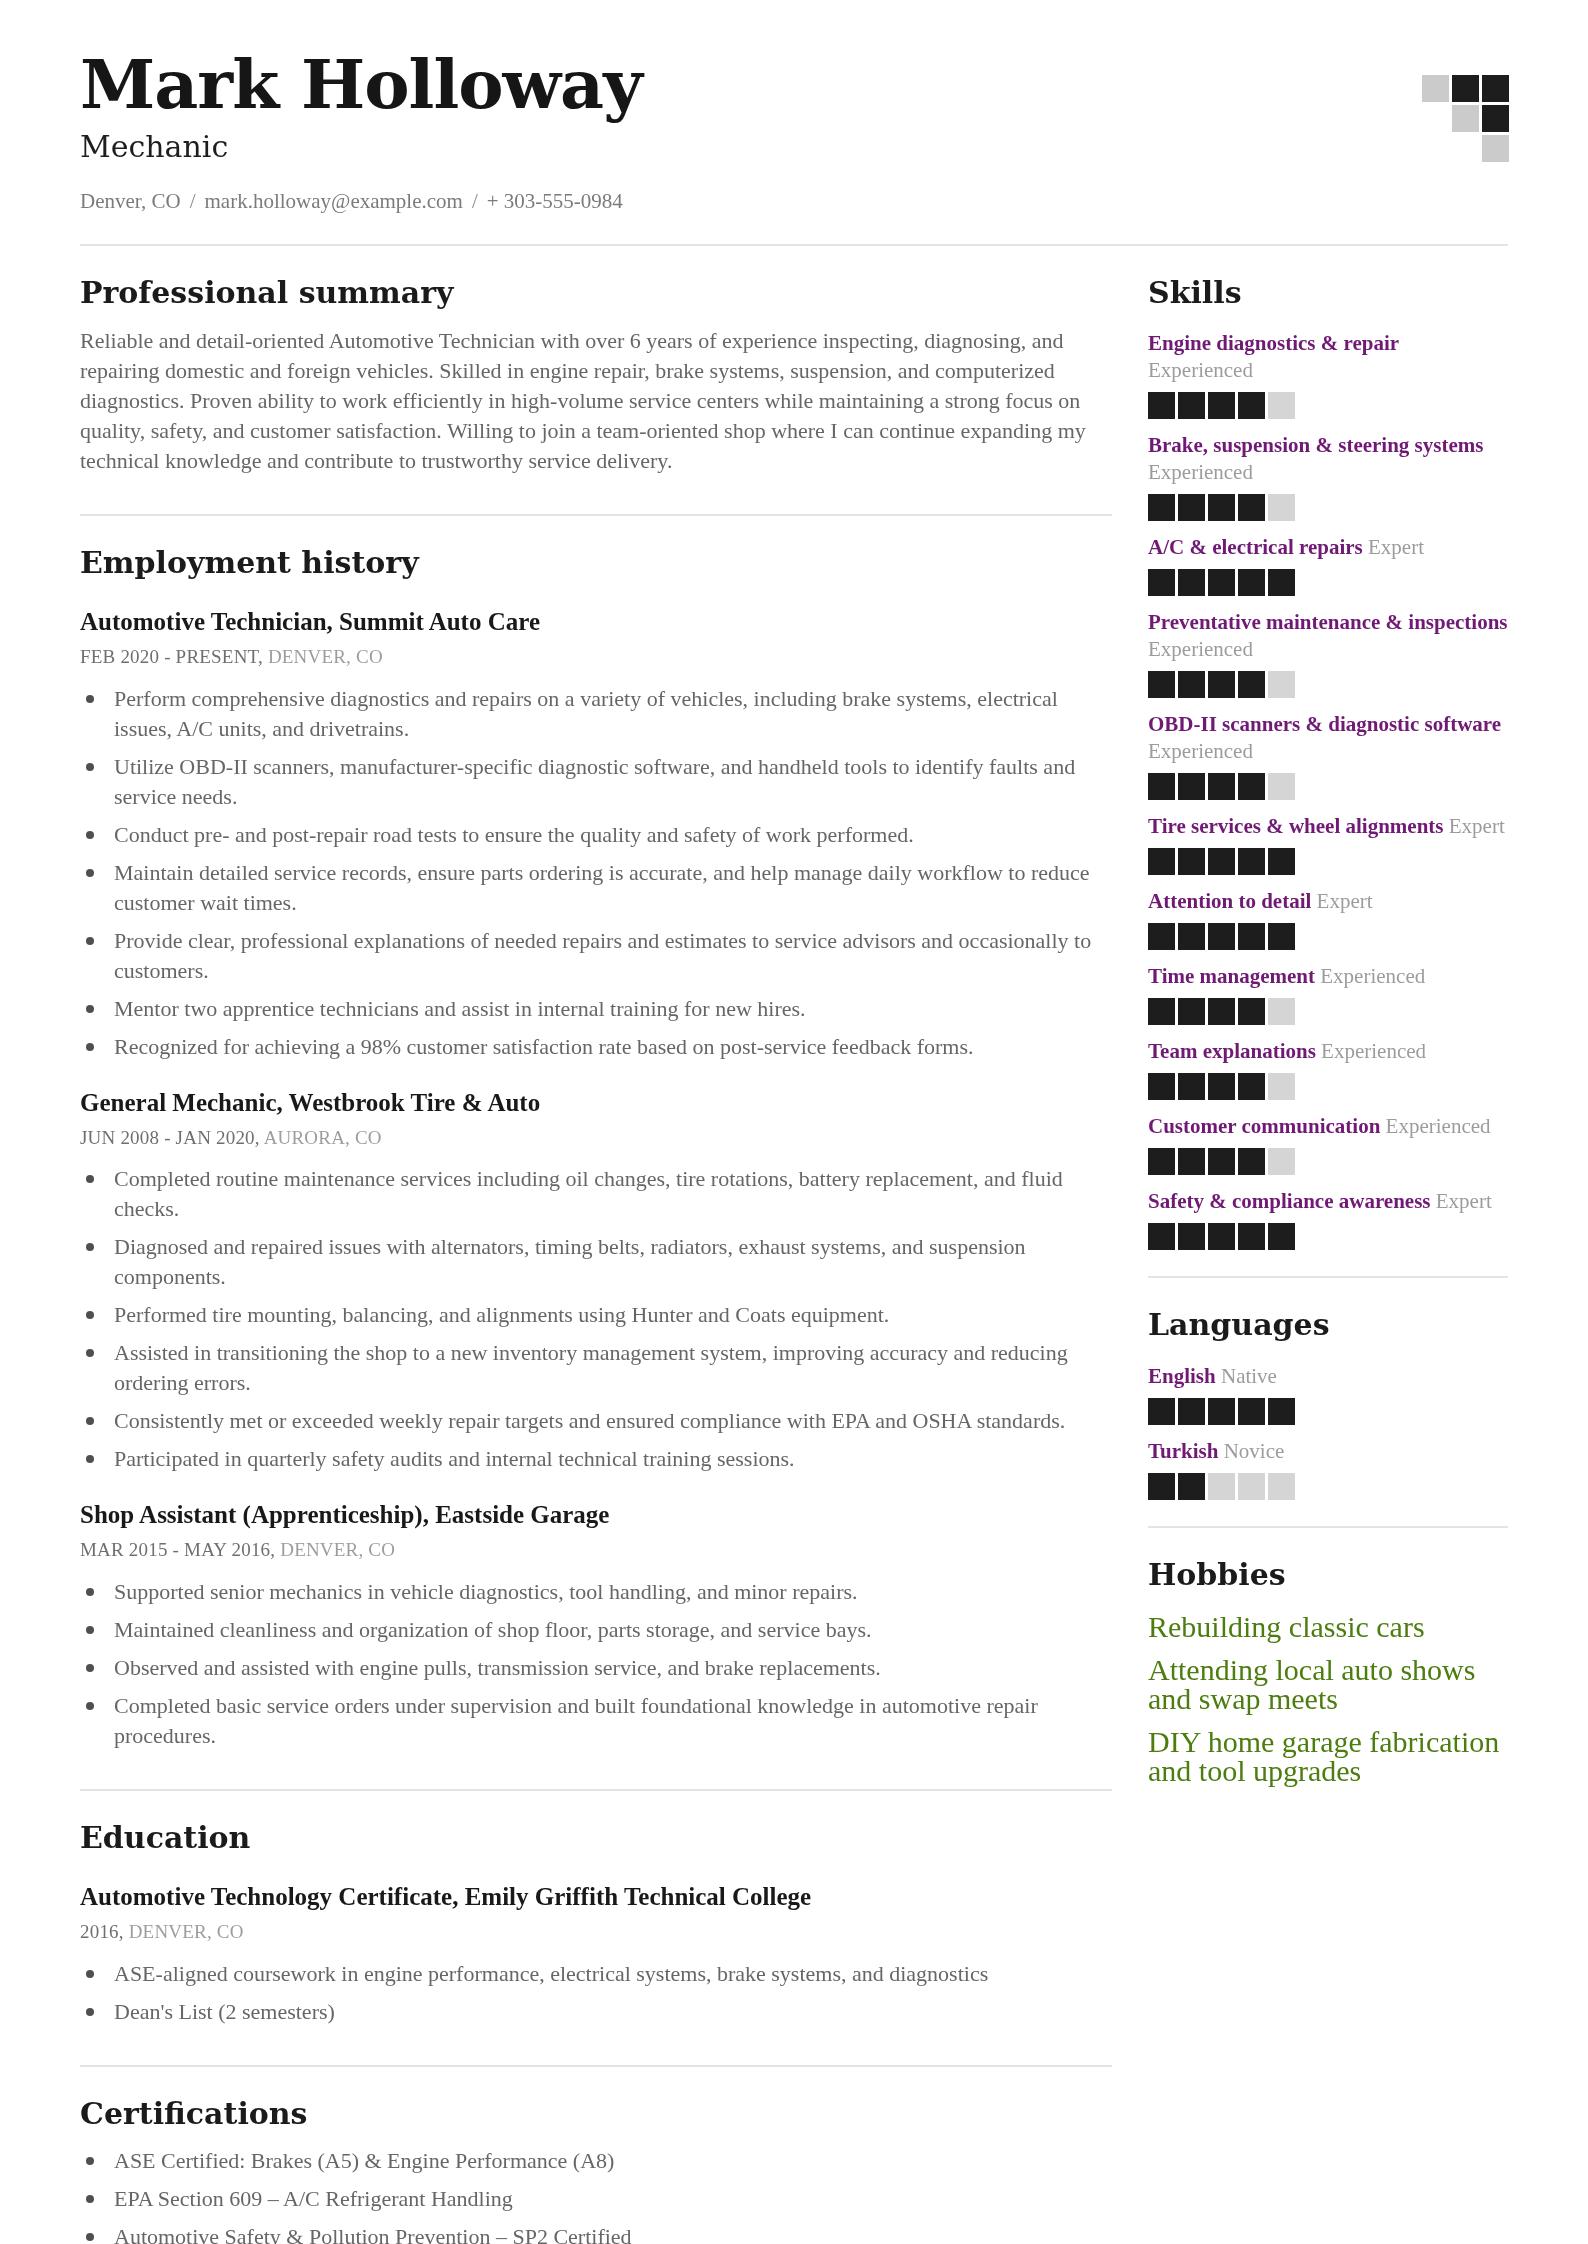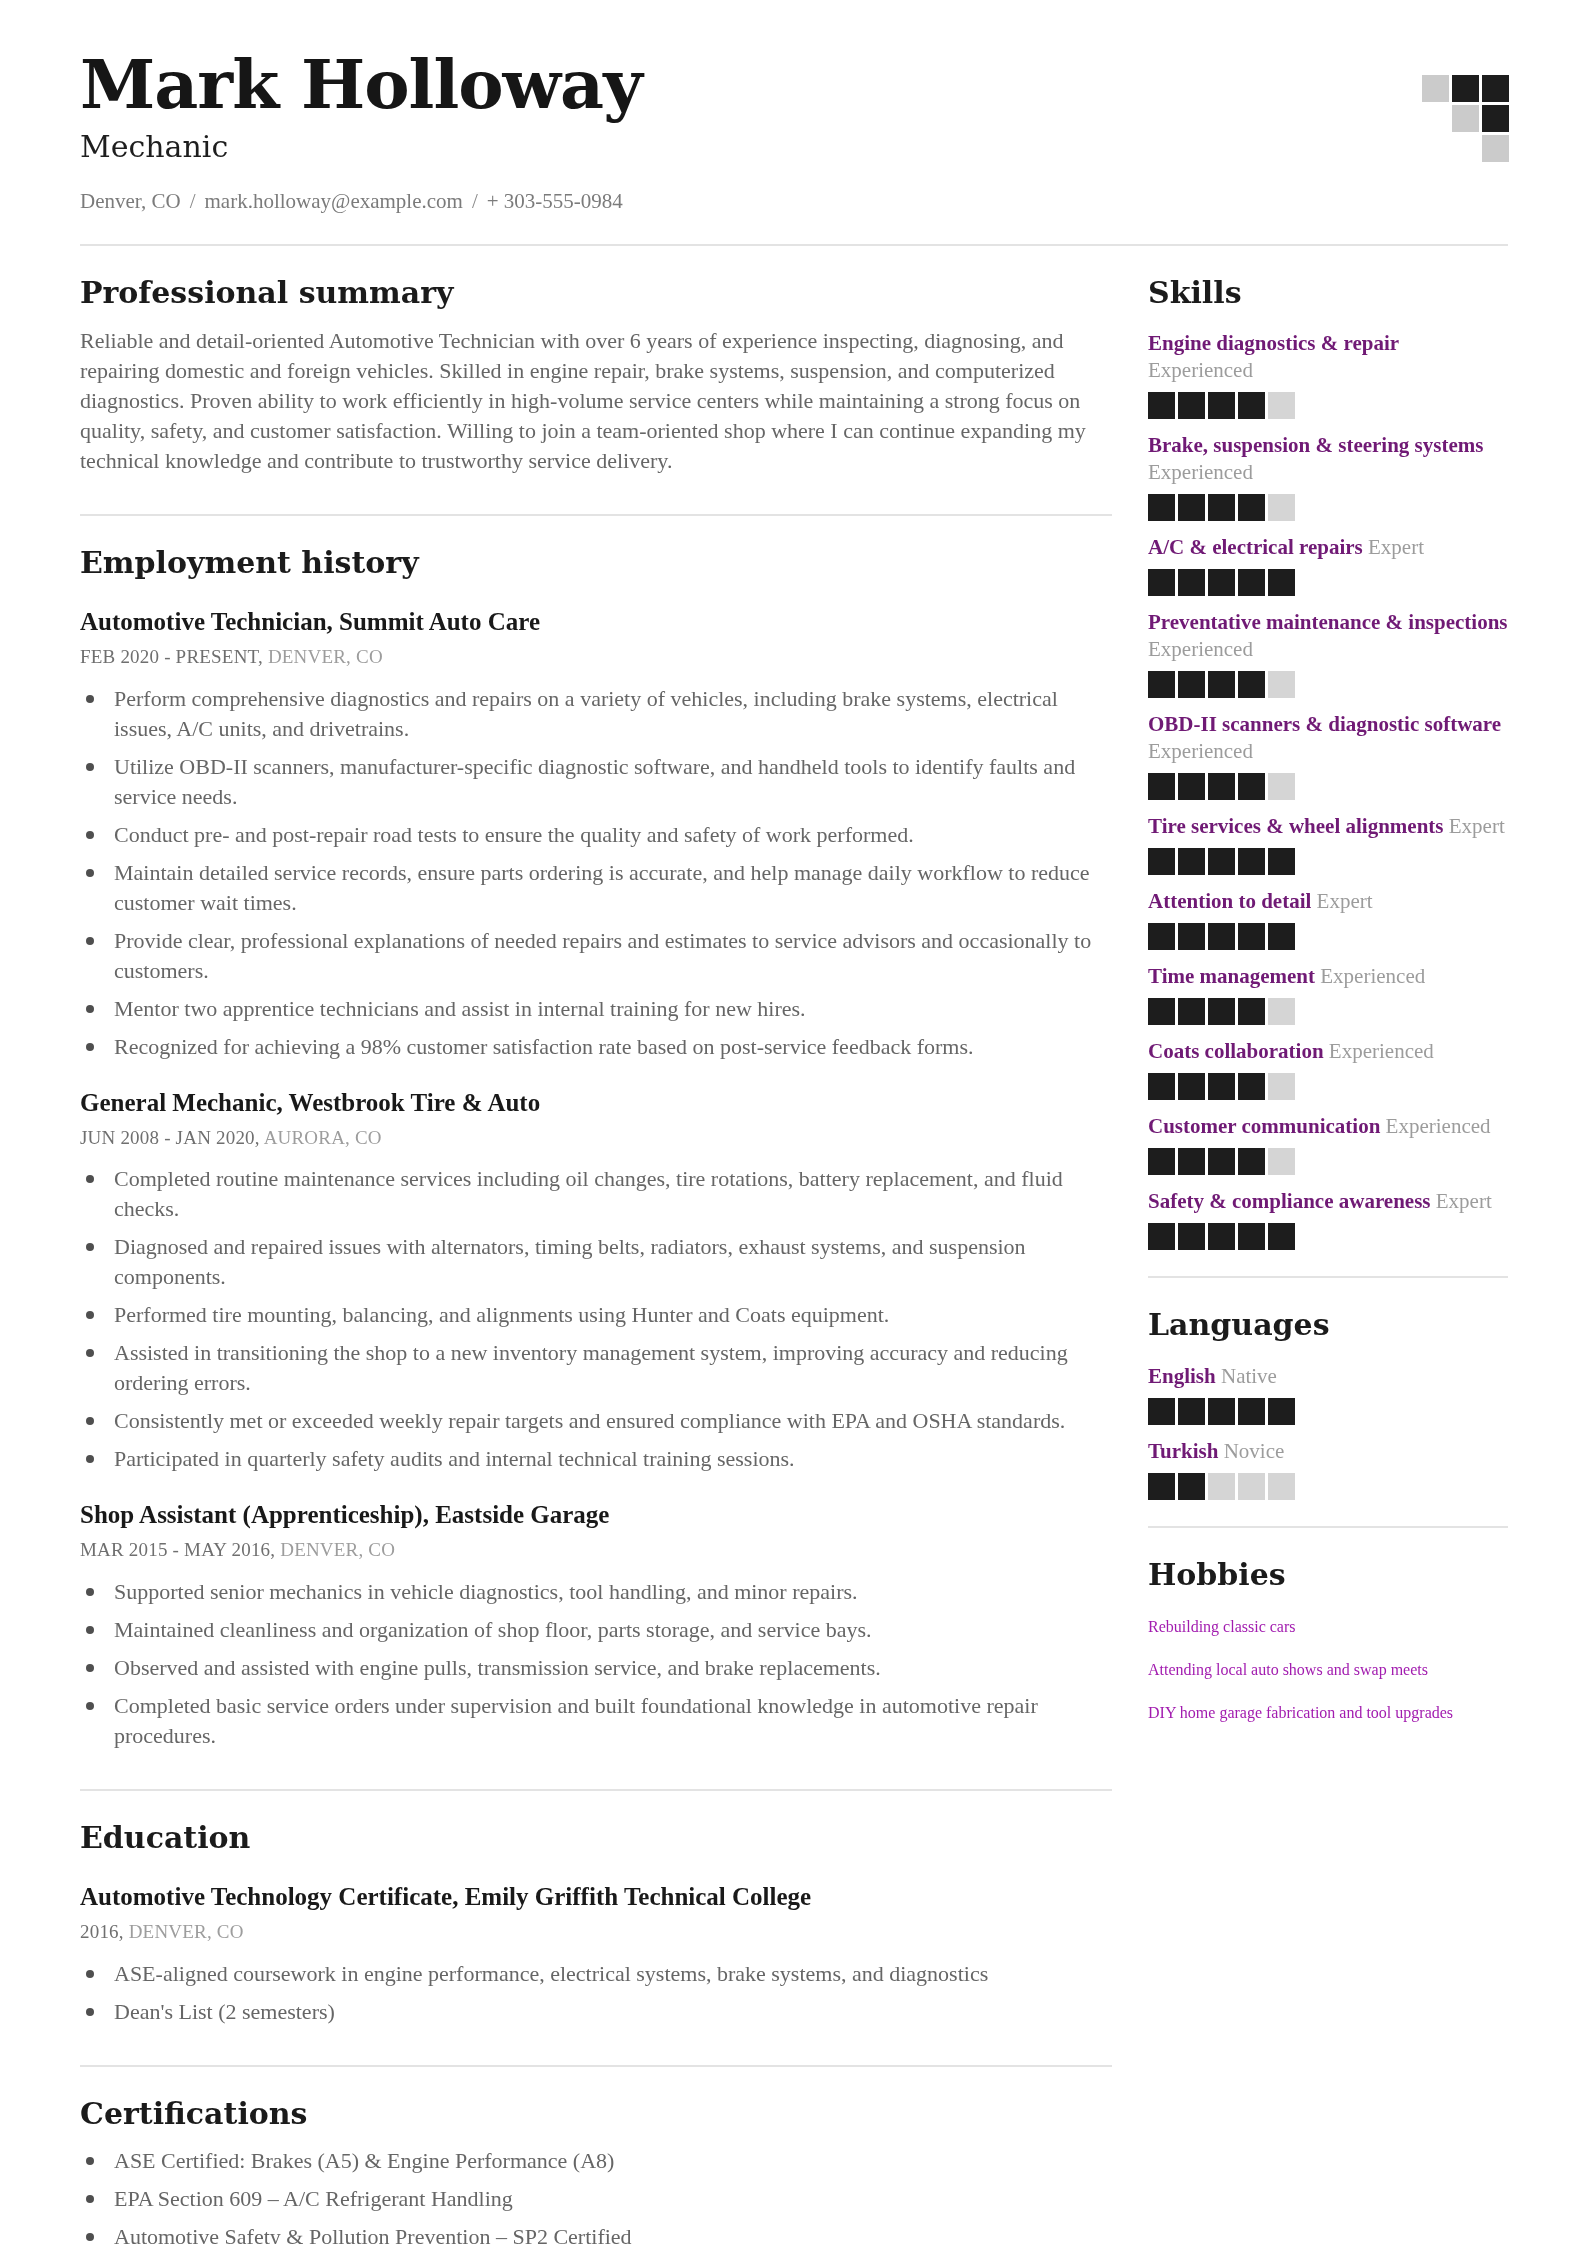--- a/index.html
+++ b/index.html
@@ -46,21 +46,21 @@
   .skill{margin:0 0 13px;}
   .skill-line{margin:0;font-size:21px;line-height:27px;}
   .s-name{font-weight:700;color:#701a75;}
   .s-level{color:#9c9c9c;}
   .bar{display:flex;gap:3px;margin-top:8px;}
   .sq{width:27px;height:27px;}
   .sq-fill{background:#1d1d1d;}
   .sq-empty{background:#d5d5d5;}
   .sidebar .divider{margin-top:26px;}
   .sidebar h2.section{margin-bottom:20px;}
-  p.hobby{margin:14px 0 0;font-size:16px;line-height:29px;color:#a21caf;}
+  p.hobby{margin:14px 0 0;font-size:30px;line-height:29px;color:#4d7c0f;}
 </style>
 </head>
 <body>
 
 <div class="page">
 
   <div class="logo">
       <span class="cell gray"></span>
       <span class="cell black"></span>
       <span class="cell black"></span>
@@ -305,21 +305,21 @@
           <p class="skill-line"><span class="s-name">Time management</span> <span class="s-level">Experienced</span></p>
           <div class="bar">
               <span class="sq sq-fill"></span>
               <span class="sq sq-fill"></span>
               <span class="sq sq-fill"></span>
               <span class="sq sq-fill"></span>
               <span class="sq sq-empty"></span>
             </div>
         </div>
         <div class="skill">
-          <p class="skill-line"><span class="s-name">Coats collaboration</span> <span class="s-level">Experienced</span></p>
+          <p class="skill-line"><span class="s-name">Team explanations</span> <span class="s-level">Experienced</span></p>
           <div class="bar">
               <span class="sq sq-fill"></span>
               <span class="sq sq-fill"></span>
               <span class="sq sq-fill"></span>
               <span class="sq sq-fill"></span>
               <span class="sq sq-empty"></span>
             </div>
         </div>
         <div class="skill">
           <p class="skill-line"><span class="s-name">Customer communication</span> <span class="s-level">Experienced</span></p>

